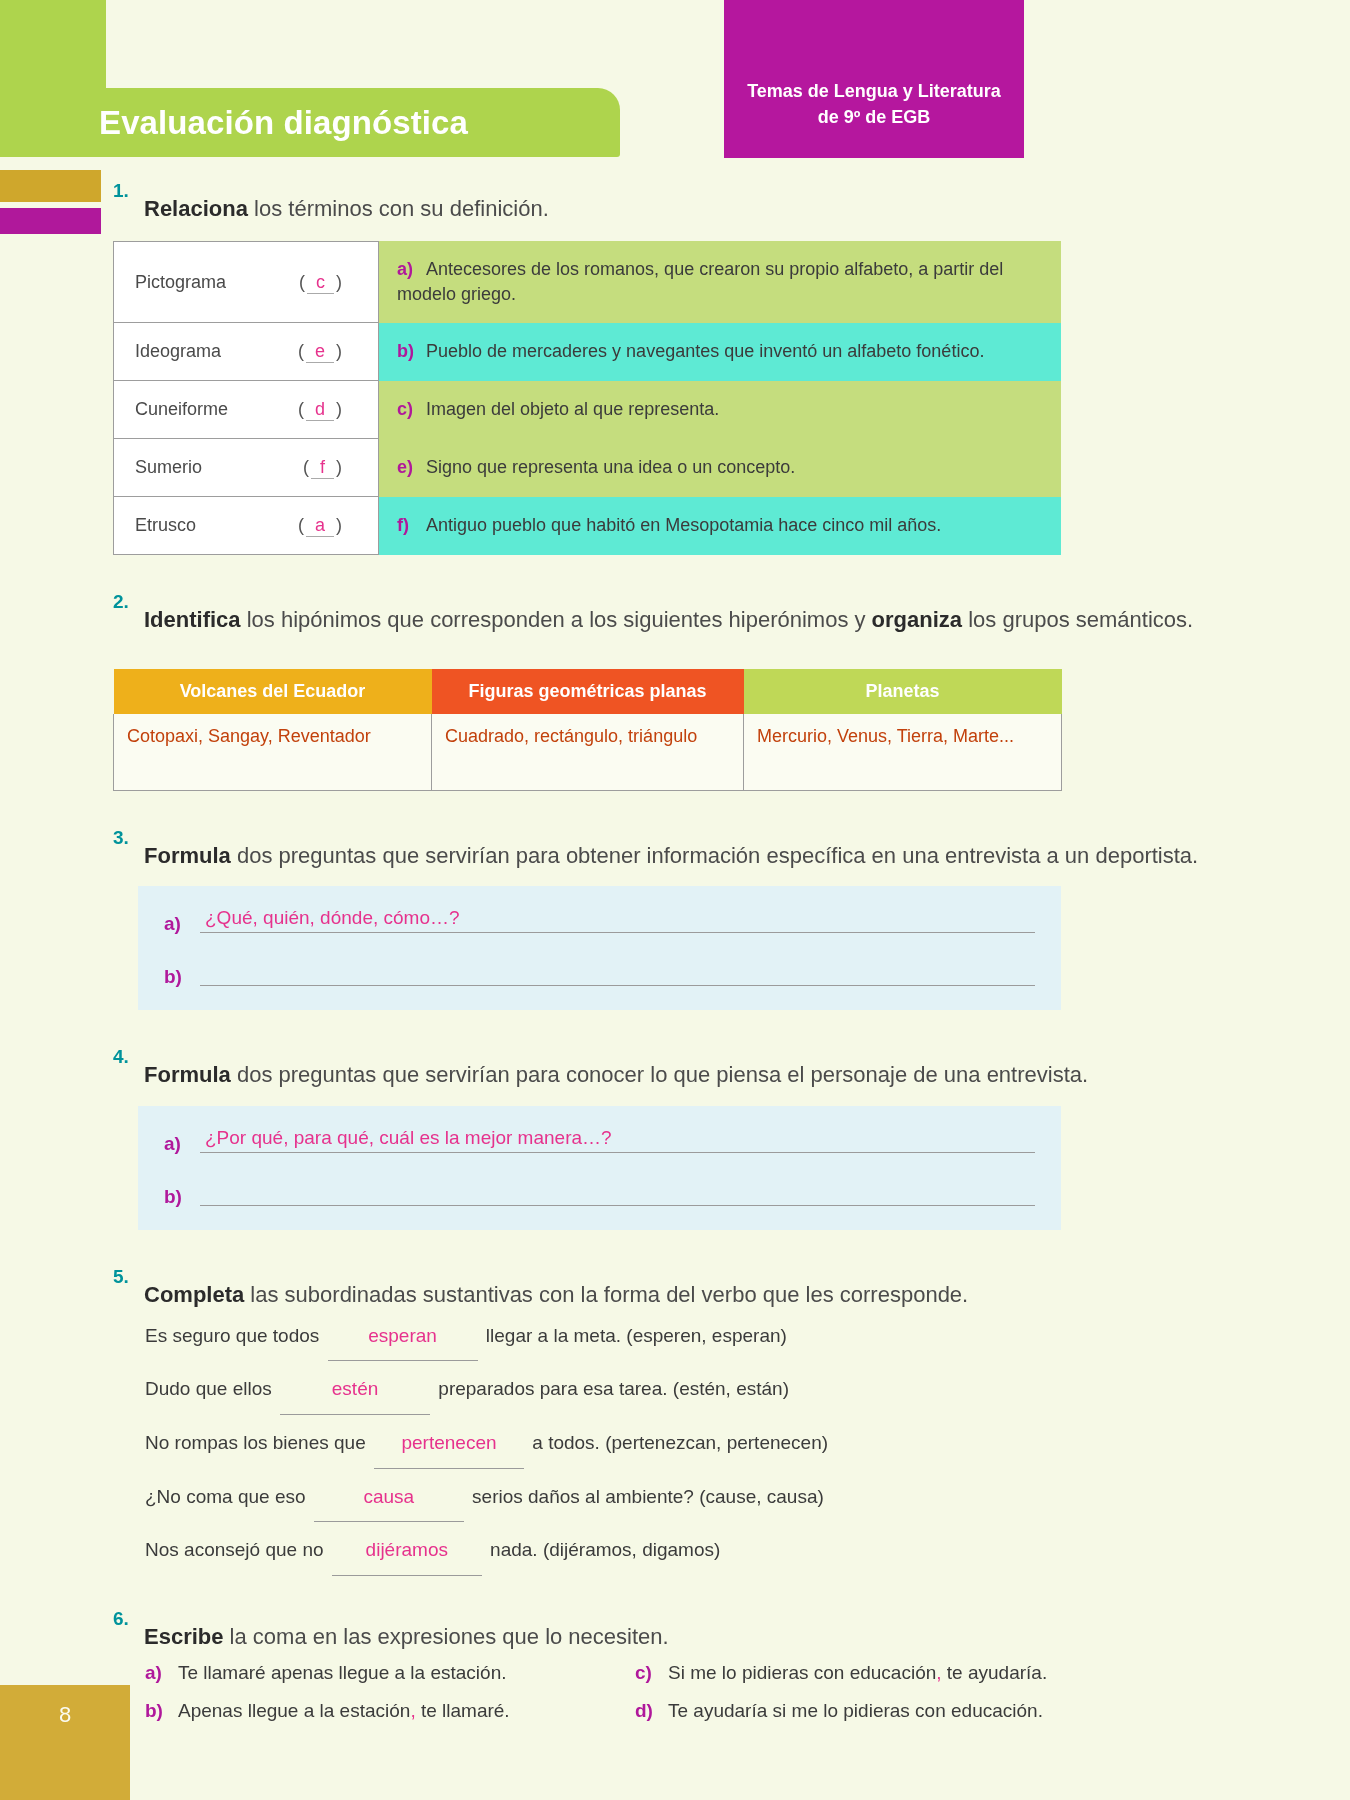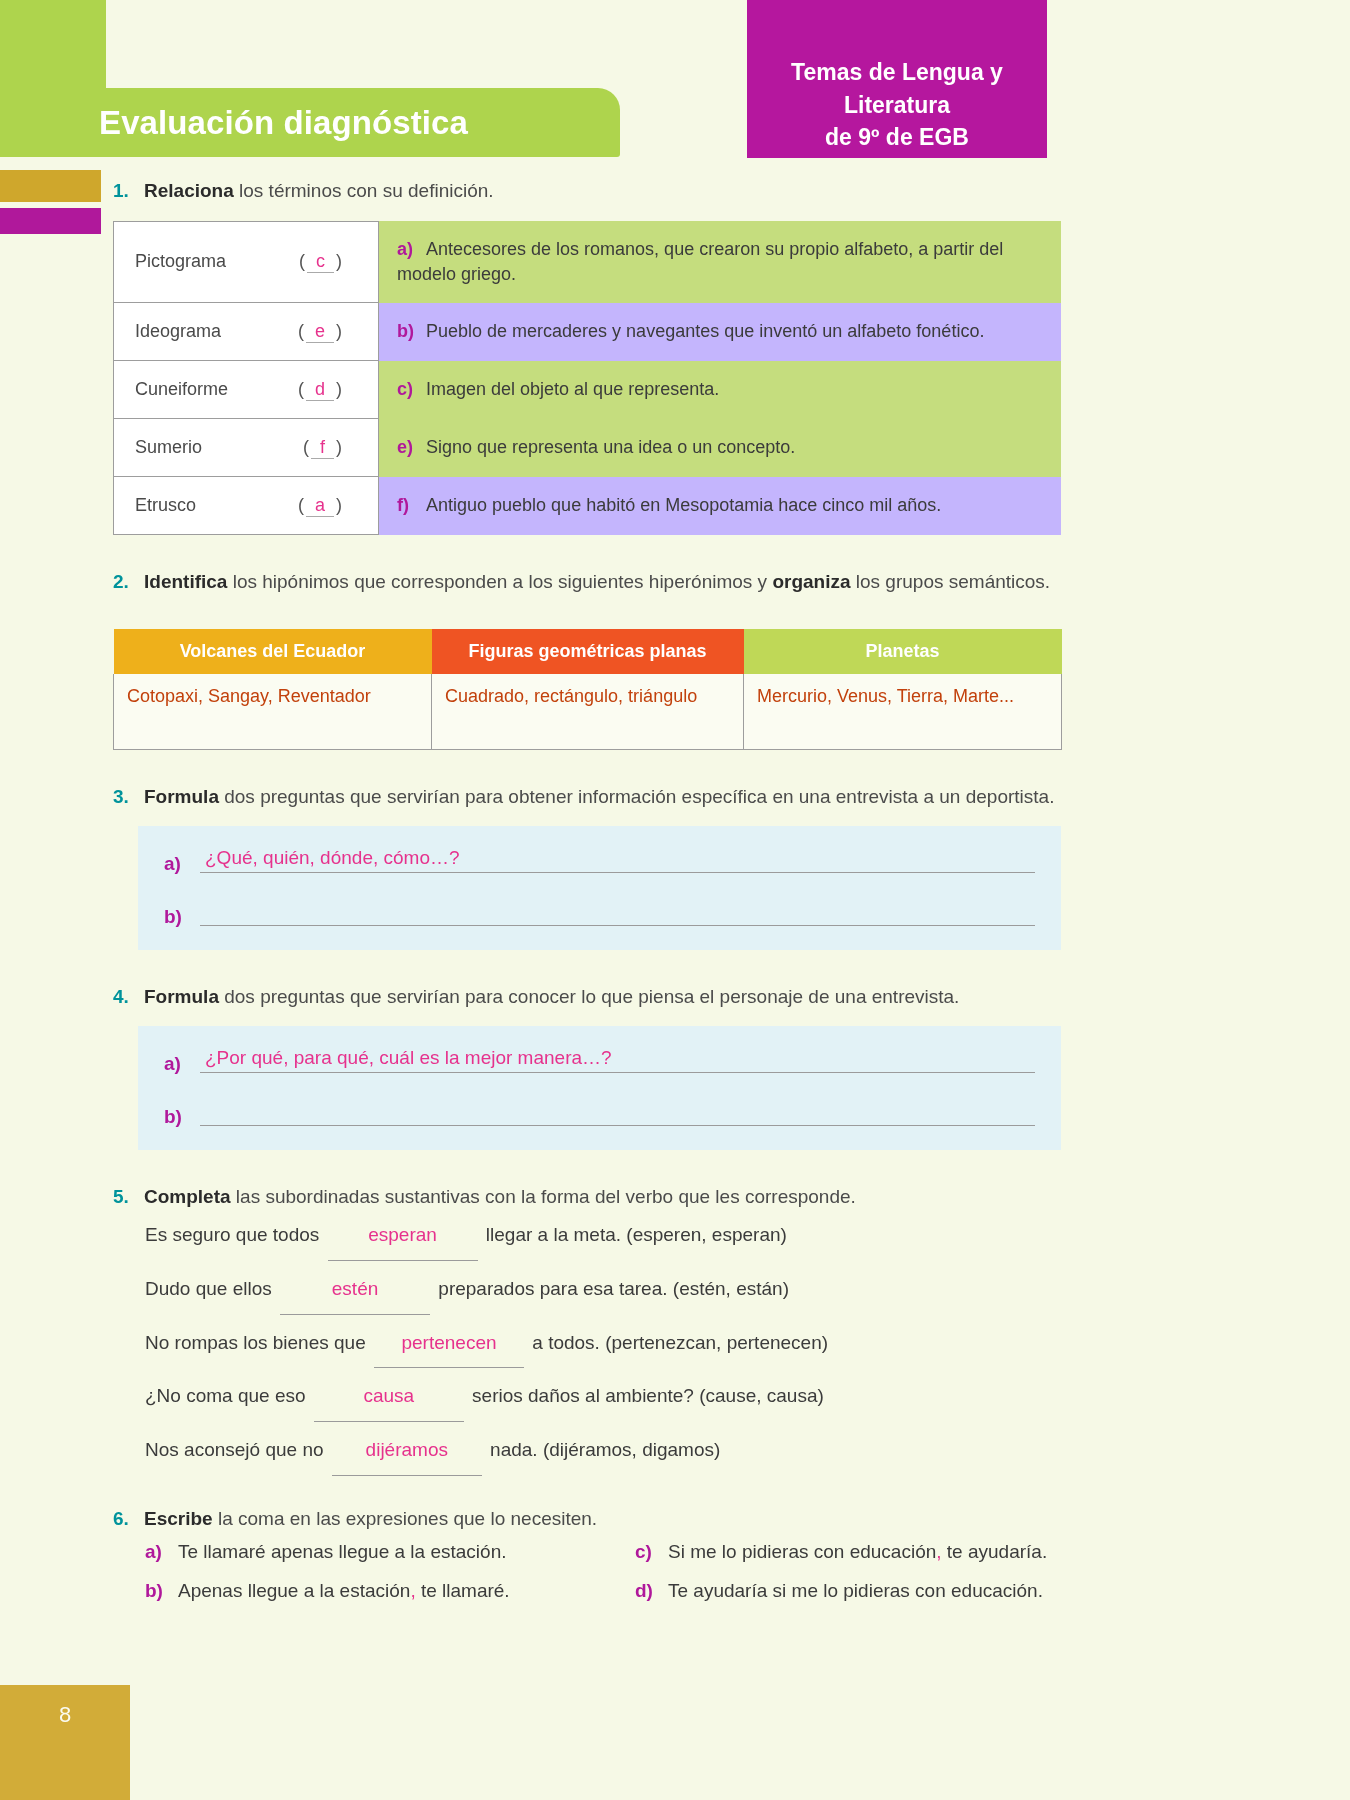--- a/index.html
+++ b/index.html
@@ -20,24 +20,24 @@
     position: absolute; left: 0; top: 88px; width: 620px; height: 69px;
     background: #aed44d; border-top-right-radius: 22px; border-bottom-right-radius: 3px;
   }
   .hdr-title {
     position: absolute; left: 0; top: 88px; width: 540px; height: 69px;
     display: flex; align-items: center; justify-content: flex-end;
     padding-right: 72px;
     color: #ffffff; font-size: 33px; font-weight: bold; letter-spacing: .1px;
   }
   .hdr-chip {
-    position: absolute; left: 747px; top: 0; width: 300px; height: 158px;
+    position: absolute; left: 724px; top: 0; width: 300px; height: 158px;
     background: #b5179e;
     display: flex; flex-direction: column; align-items: center; justify-content: center;
-    color: #ffffff; font-size: 23px; font-weight: bold; line-height: 1.42;
+    color: #ffffff; font-size: 18px; font-weight: bold; line-height: 1.42;
     text-align: center; padding-top: 52px;
   }
   .hdr-chip span { display: block; }
 
   .mark-gold {
     position: absolute; left: 0; top: 170px; width: 101px; height: 32px;
     background: #cfa72c;
   }
   .mark-magenta {
     position: absolute; left: 0; top: 208px; width: 101px; height: 26px;
@@ -54,21 +54,21 @@
     display: flex; align-items: flex-start; justify-content: center;
     padding-top: 17px;
     color: #fbfbf0; font-size: 22px;
   }
 
   
   .content { position: absolute; left: 113px; top: 178px; width: 1180px; }
 
   .q { display: flex; align-items: flex-start; gap: 9px; margin-bottom: 0; }
   .q-num { color: #00939b; font-weight: bold; font-size: 19px; min-width: 22px; line-height: 1.35; }
-  .q-text { font-size: 19px; color: #4b4b4b; line-height: 1.35; }
+  .q-text { font-size: 22px; color: #4b4b4b; line-height: 1.35; margin-top: 16px; }
   .q-text b { color: #2b2b2b; font-weight: bold; }
 
   
   .t1 { margin-top: 17px; width: 948px; border-collapse: collapse; table-layout: fixed; }
   .t1 td { vertical-align: middle; }
   .t1 .left {
     width: 265px; background: #ffffff;
     border: 1px solid #9d9d9d; padding: 18px 20px 18px 21px;
     font-size: 18px; color: #4a4a4a;
   }
@@ -77,21 +77,21 @@
   .t1 .left .slot { white-space: nowrap; color: #555; font-size: 18px; padding-right: 16px; }
   .t1 .left .slot .ans {
     color: #e6328d; border-bottom: 1.5px solid #aaa;
     padding: 0 9px 1px 9px; margin: 0 2px;
   }
   .t1 .right {
     padding: 16px 16px 16px 18px; font-size: 18px; color: #3b3b3b; line-height: 1.38;
   }
   .t1 .right .lbl { color: #b0189b; font-weight: bold; display: inline-block; min-width: 29px; }
   .t1 .g { background: #c5dd7e; }
-  .t1 .o { background: #c4b5fd; }
+  .t1 .o { background: #5eead4; }
 
   
   .t2 { margin-top: 34px; width: 948px; border-collapse: collapse; table-layout: fixed; }
   .t2 th {
     color: #ffffff; font-size: 18px; font-weight: bold; padding: 12px 6px;
     text-align: center;
   }
   .t2 th.c0 { background: #eeb01b; width: 318px; }
   .t2 th.c1 { background: #ef5423; width: 312px; }
   .t2 th.c2 { background: #bfd857; width: 318px; }

